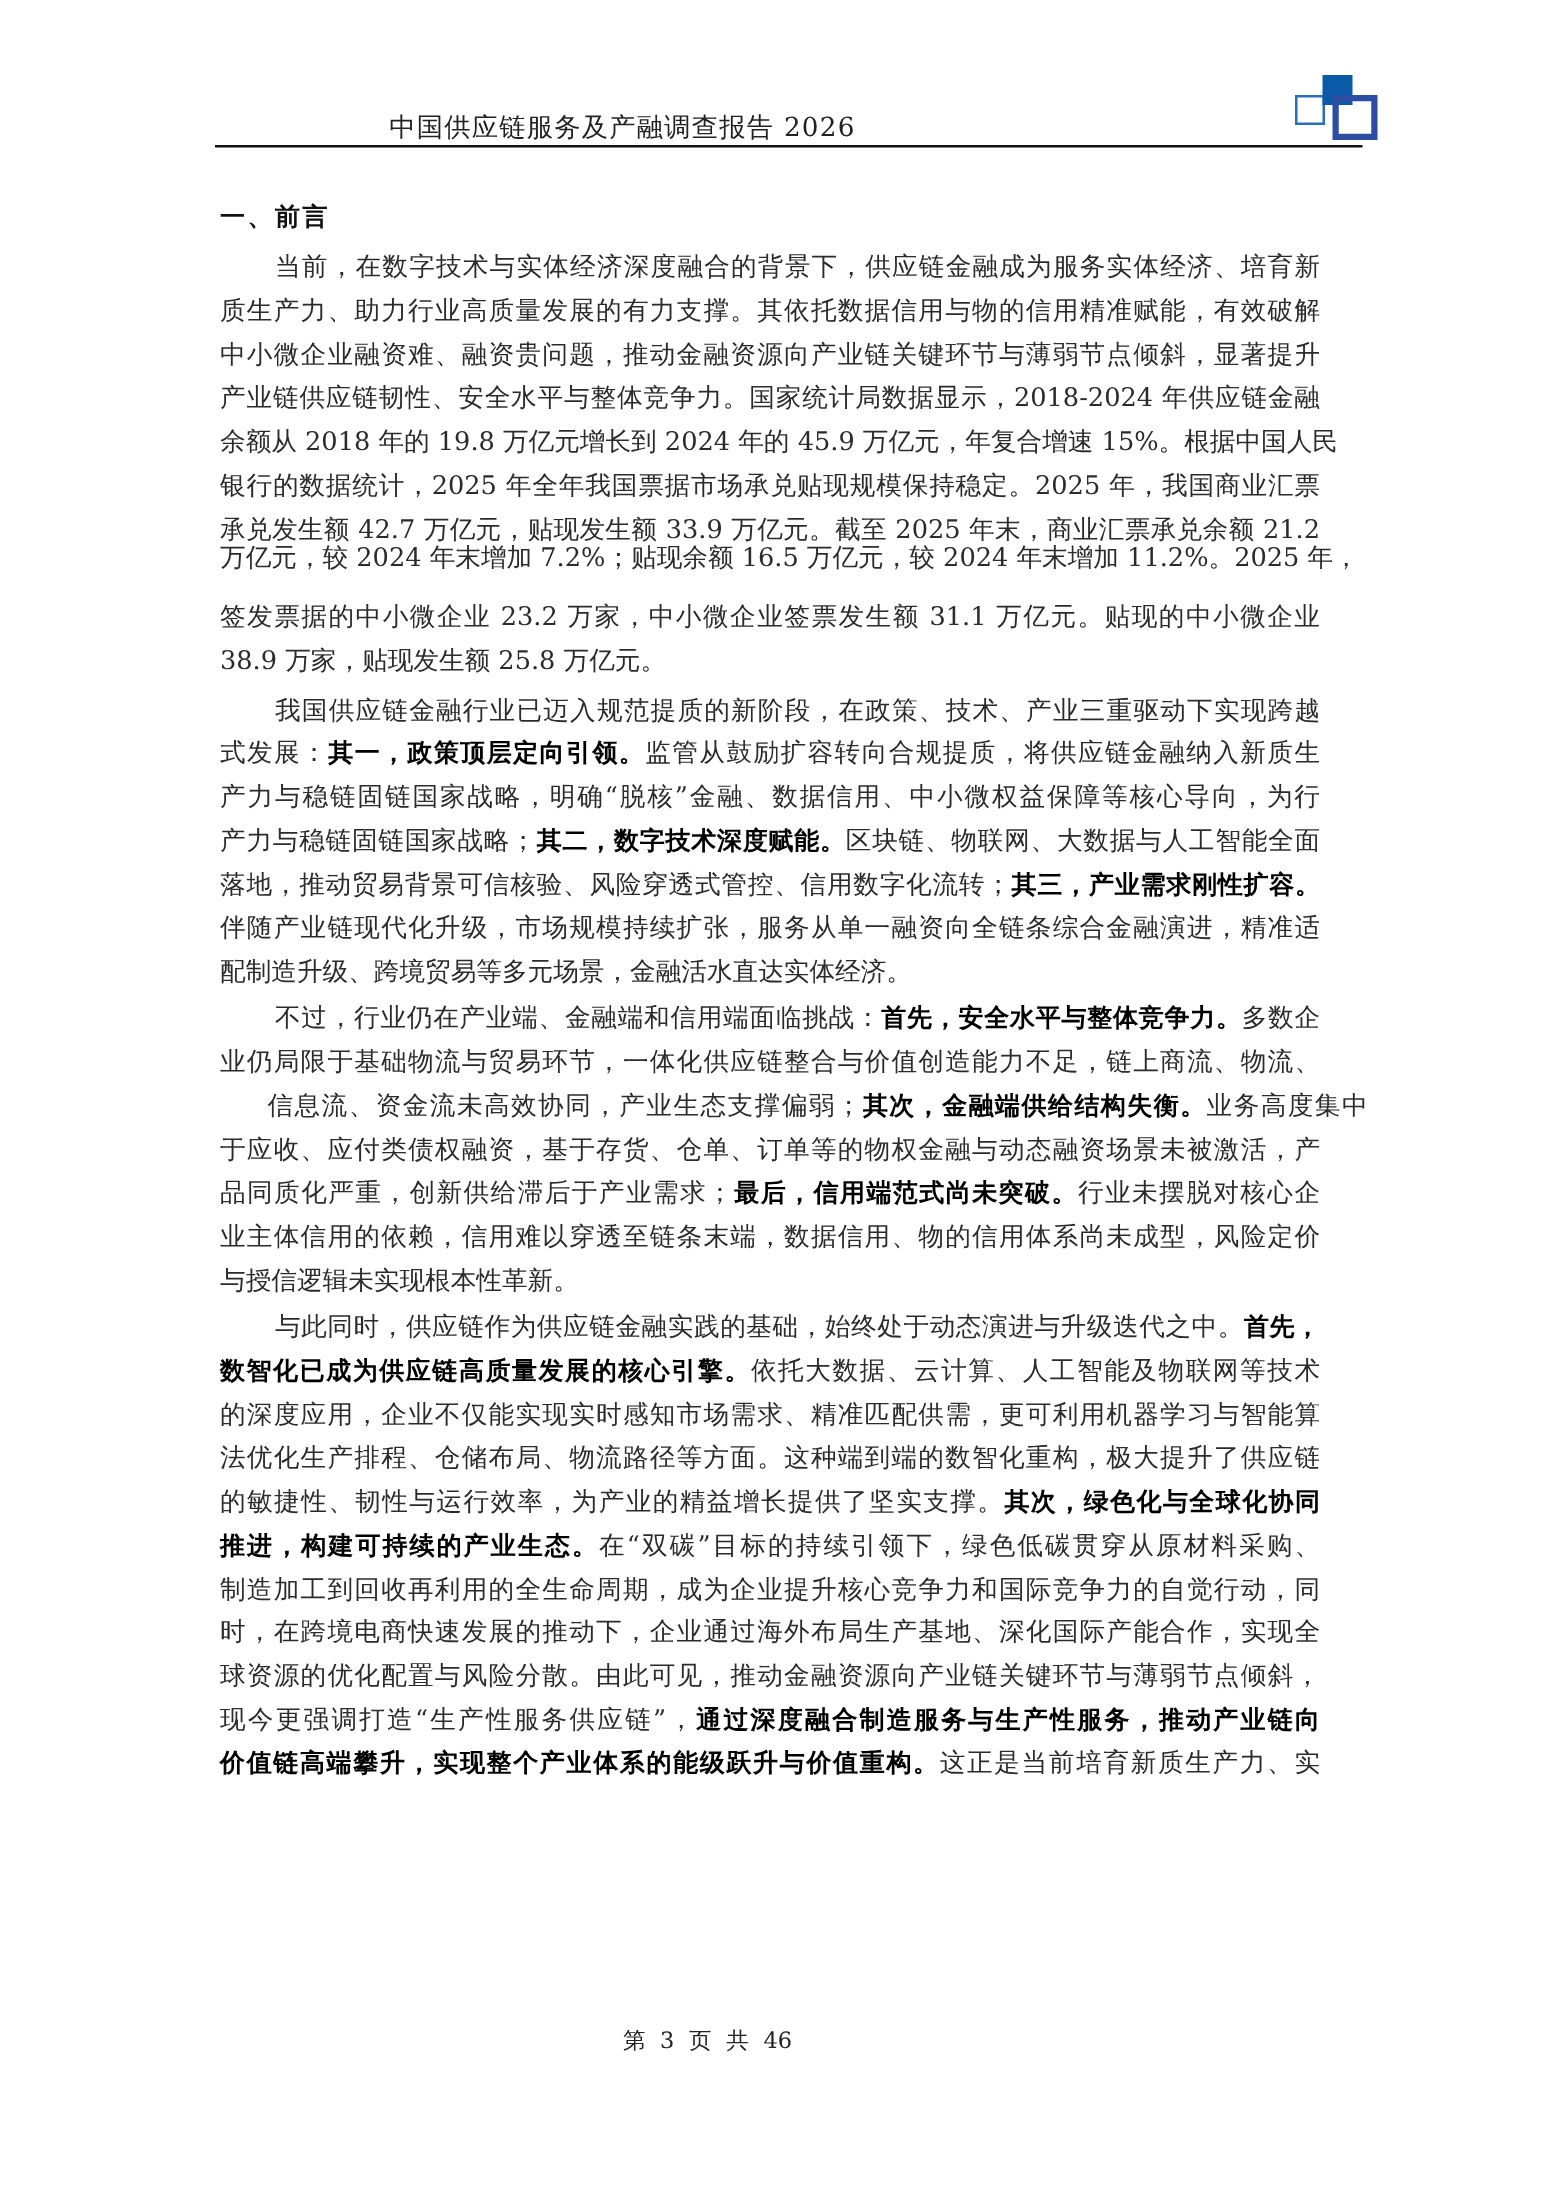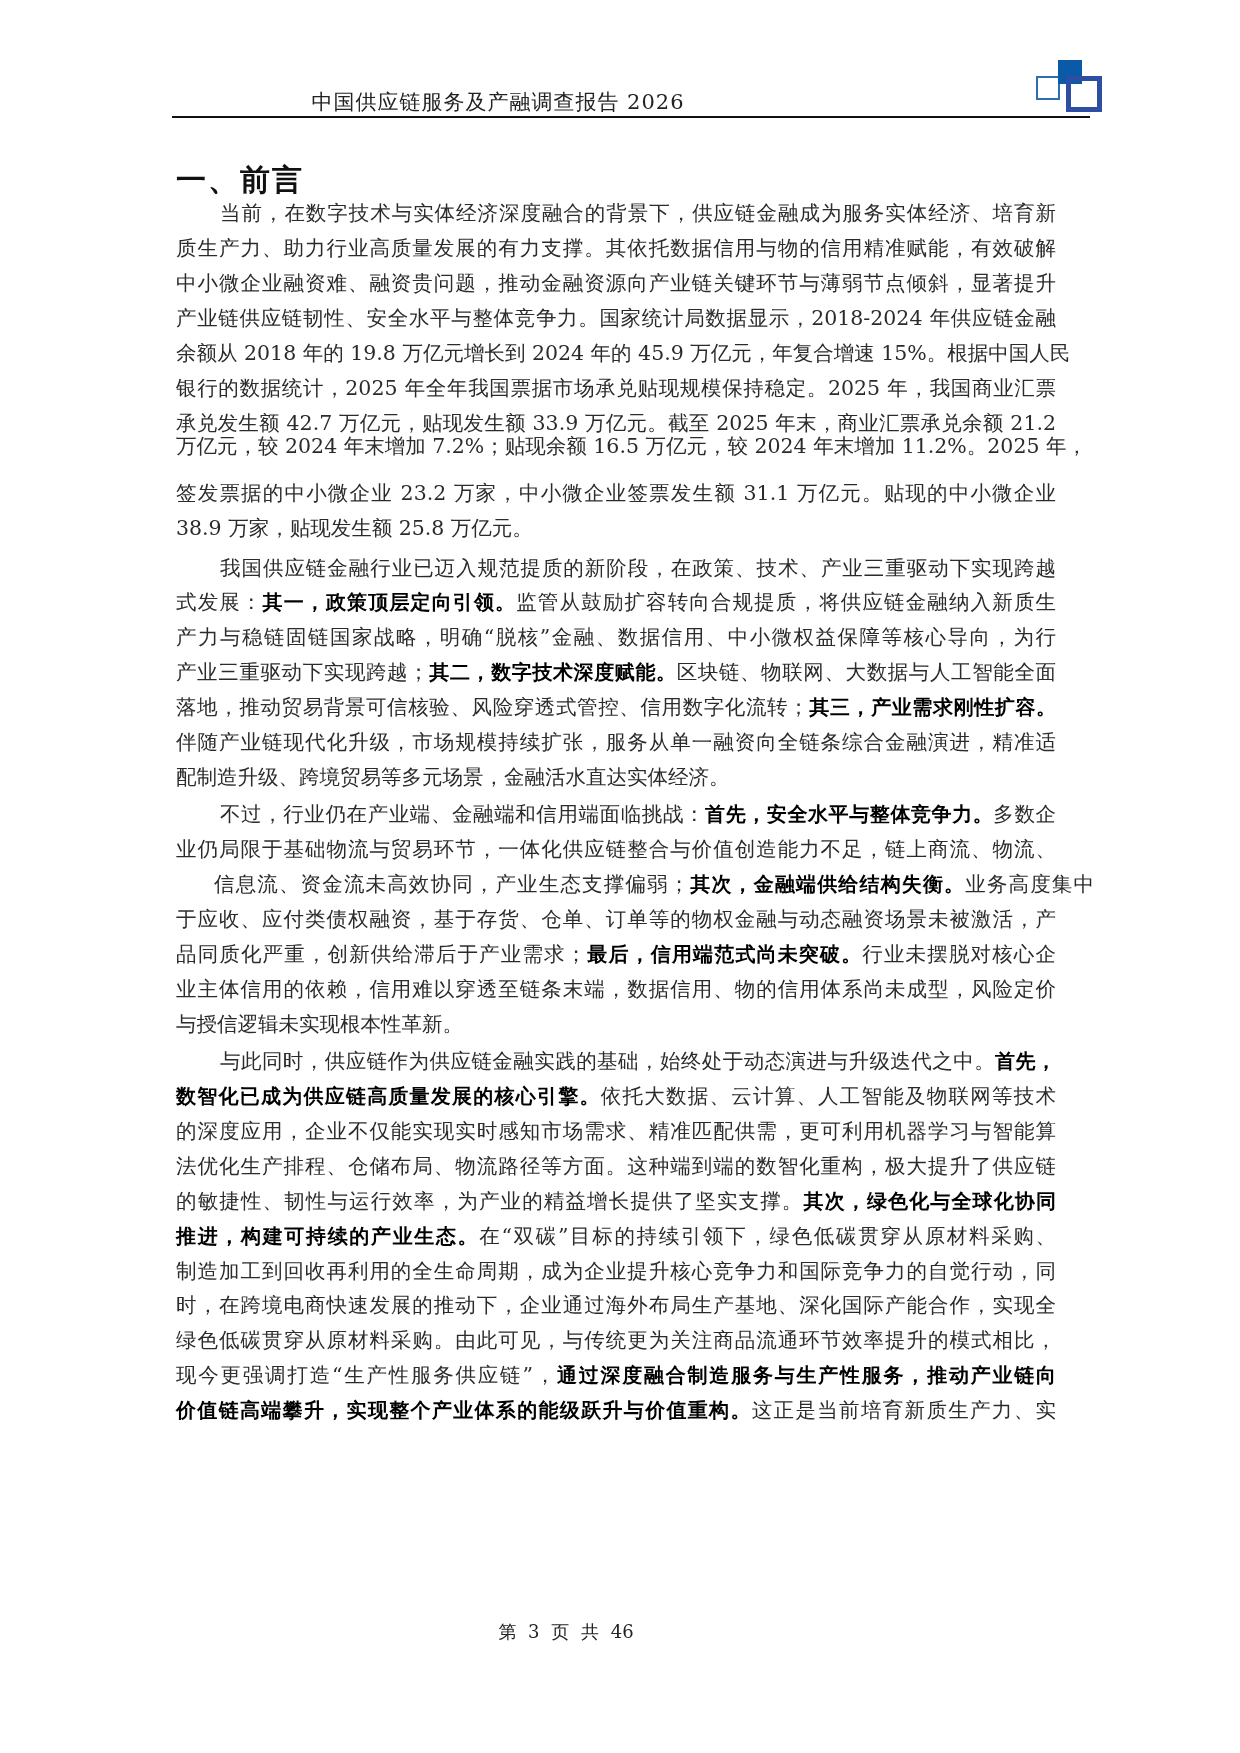--- a/index.html
+++ b/index.html
@@ -7,21 +7,21 @@
          font-family: "DejaVu Serif", "Liberation Serif", serif; color: #1a1a1a; }
   .header-title { position: absolute; left: 0; width: 996px; top: 88px; text-align: center;
                   font-size: 21px; letter-spacing: 1px; color: #222; }
   .header-rule { position: absolute; left: 172px; top: 116px; width: 918px; height: 2px; background: #111; }
   .logo { position: absolute; left: 1030px; top: 58px; width: 70px; height: 58px; }
   .logo .sq-outline-small { position: absolute; left: 6px; top: 18px; width: 20px; height: 20px;
                   border: 2px solid #2a6fb5; background: #fff; }
   .logo .sq-solid { position: absolute; left: 28px; top: 2px; width: 24px; height: 24px; background: #0b5aa8; }
   .logo .sq-outline-big { position: absolute; left: 36px; top: 18px; width: 26px; height: 26px;
                   border: 5px solid #2e4ea3; background: transparent; }
-  .section-title { position: absolute; left: 176px; top: 160px; font-size: 30px; font-weight: bold;
+  .section-title { position: absolute; left: 176px; top: 160px; font-size: 20px; font-weight: bold;
                    font-family: "DejaVu Sans", "Liberation Sans", sans-serif; letter-spacing: 2px; color: #111; }
   .line { position: absolute; left: 176px; width: 880px; font-size: 20.5px; white-space: nowrap;
           text-align: justify; text-align-last: justify; color: #2b2b2b; }
   .line.last { text-align-last: left; }
   .line.indent { left: 220px; width: 836px; }
   .line b { font-weight: bold; color: #000; font-family: "DejaVu Sans", "Liberation Sans", sans-serif; font-size: 20px; }
   .footer { position: absolute; left: 0; width: 1132px; top: 1620px; text-align: center;
             font-size: 18px; color: #222; word-spacing: 6px; }
 </style>
 </head>
@@ -46,37 +46,37 @@
     <div class="line" style="top: 303.85px;"><span>产业链供应链韧性、安全水平与整体竞争力。国家统计局数据显示，2018-2024 年供应链金融</span></div>
     <div class="line" style="top: 338.8px;"><span>余额从 2018 年的 19.8 万亿元增长到 2024 年的 45.9 万亿元，年复合增速 15%。根据中国人民</span></div>
     <div class="line" style="top: 373.75px;"><span>银行的数据统计，2025 年全年我国票据市场承兑贴现规模保持稳定。2025 年，我国商业汇票</span></div>
     <div class="line" style="top: 408.7px;"><span>承兑发生额 42.7 万亿元，贴现发生额 33.9 万亿元。截至 2025 年末，商业汇票承兑余额 21.2</span></div>
     <div class="line" style="top: 432px;"><span>万亿元，较 2024 年末增加 7.2%；贴现余额 16.5 万亿元，较 2024 年末增加 11.2%。2025 年，</span></div>
     <div class="line" style="top: 478.6px;"><span>签发票据的中小微企业 23.2 万家，中小微企业签票发生额 31.1 万亿元。贴现的中小微企业</span></div>
     <div class="line last" style="top: 513.55px;"><span>38.9 万家，贴现发生额 25.8 万亿元。</span></div>
     <div class="line indent" style="top: 553.5px;"><span>我国供应链金融行业已迈入规范提质的新阶段，在政策、技术、产业三重驱动下实现跨越</span></div>
     <div class="line" style="top: 588.45px;"><span>式发展：</span><b>其一，政策顶层定向引领。</b><span>监管从鼓励扩容转向合规提质，将供应链金融纳入新质生</span></div>
     <div class="line" style="top: 623.4px;"><span>产力与稳链固链国家战略，明确“脱核”金融、数据信用、中小微权益保障等核心导向，为行</span></div>
-    <div class="line" style="top: 658.35px;"><span>产业三重驱动下实现跨越；</span><b>其二，数字技术深度赋能。</b><span>区块链、物联网、大数据与人工智能全面</span></div>
+    <div class="line" style="top: 658.35px;"><span>产力与稳链固链国家战略；</span><b>其二，数字技术深度赋能。</b><span>区块链、物联网、大数据与人工智能全面</span></div>
     <div class="line" style="top: 693.3px;"><span>落地，推动贸易背景可信核验、风险穿透式管控、信用数字化流转；</span><b>其三，产业需求刚性扩容。</b></div>
     <div class="line" style="top: 728.25px;"><span>伴随产业链现代化升级，市场规模持续扩张，服务从单一融资向全链条综合金融演进，精准适</span></div>
     <div class="line last" style="top: 763.2px;"><span>配制造升级、跨境贸易等多元场景，金融活水直达实体经济。</span></div>
     <div class="line indent" style="top: 800.15px;"><span>不过，行业仍在产业端、金融端和信用端面临挑战：</span><b>首先，安全水平与整体竞争力。</b><span>多数企</span></div>
     <div class="line" style="top: 835.1px;"><span>业仍局限于基础物流与贸易环节，一体化供应链整合与价值创造能力不足，链上商流、物流、</span></div>
     <div class="line" style="top: 870.05px; margin-left: 38px;"><span>信息流、资金流未高效协同，产业生态支撑偏弱；</span><b>其次，金融端供给结构失衡。</b><span>业务高度集中</span></div>
     <div class="line" style="top: 905px;"><span>于应收、应付类债权融资，基于存货、仓单、订单等的物权金融与动态融资场景未被激活，产</span></div>
     <div class="line" style="top: 939.95px;"><span>品同质化严重，创新供给滞后于产业需求；</span><b>最后，信用端范式尚未突破。</b><span>行业未摆脱对核心企</span></div>
     <div class="line" style="top: 974.9px;"><span>业主体信用的依赖，信用难以穿透至链条末端，数据信用、物的信用体系尚未成型，风险定价</span></div>
     <div class="line last" style="top: 1009.85px;"><span>与授信逻辑未实现根本性革新。</span></div>
     <div class="line indent" style="top: 1046.8px;"><span>与此同时，供应链作为供应链金融实践的基础，始终处于动态演进与升级迭代之中。</span><b>首先，</b></div>
     <div class="line" style="top: 1081.75px;"><b>数智化已成为供应链高质量发展的核心引擎。</b><span>依托大数据、云计算、人工智能及物联网等技术</span></div>
     <div class="line" style="top: 1116.7px;"><span>的深度应用，企业不仅能实现实时感知市场需求、精准匹配供需，更可利用机器学习与智能算</span></div>
     <div class="line" style="top: 1151.65px;"><span>法优化生产排程、仓储布局、物流路径等方面。这种端到端的数智化重构，极大提升了供应链</span></div>
     <div class="line" style="top: 1186.6px;"><span>的敏捷性、韧性与运行效率，为产业的精益增长提供了坚实支撑。</span><b>其次，绿色化与全球化协同</b></div>
     <div class="line" style="top: 1221.55px;"><b>推进，构建可持续的产业生态。</b><span>在“双碳”目标的持续引领下，绿色低碳贯穿从原材料采购、</span></div>
     <div class="line" style="top: 1256.5px;"><span>制造加工到回收再利用的全生命周期，成为企业提升核心竞争力和国际竞争力的自觉行动，同</span></div>
     <div class="line" style="top: 1291.45px;"><span>时，在跨境电商快速发展的推动下，企业通过海外布局生产基地、深化国际产能合作，实现全</span></div>
-    <div class="line" style="top: 1326.4px;"><span>绿色低碳贯穿从原材料采购。由此可见，与传统更为关注商品流通环节效率提升的模式相比，</span></div>
+    <div class="line" style="top: 1326.4px;"><span>球资源的优化配置与风险分散。由此可见，推动金融资源向产业链关键环节与薄弱节点倾斜，</span></div>
     <div class="line" style="top: 1361.35px;"><span>现今更强调打造“生产性服务供应链”，</span><b>通过深度融合制造服务与生产性服务，推动产业链向</b></div>
     <div class="line" style="top: 1396.3px;"><b>价值链高端攀升，实现整个产业体系的能级跃升与价值重构。</b><span>这正是当前培育新质生产力、实</span></div>
   </div>
 
 <div class="footer">第 3 页 共 46</div>
 
 </body></html>

